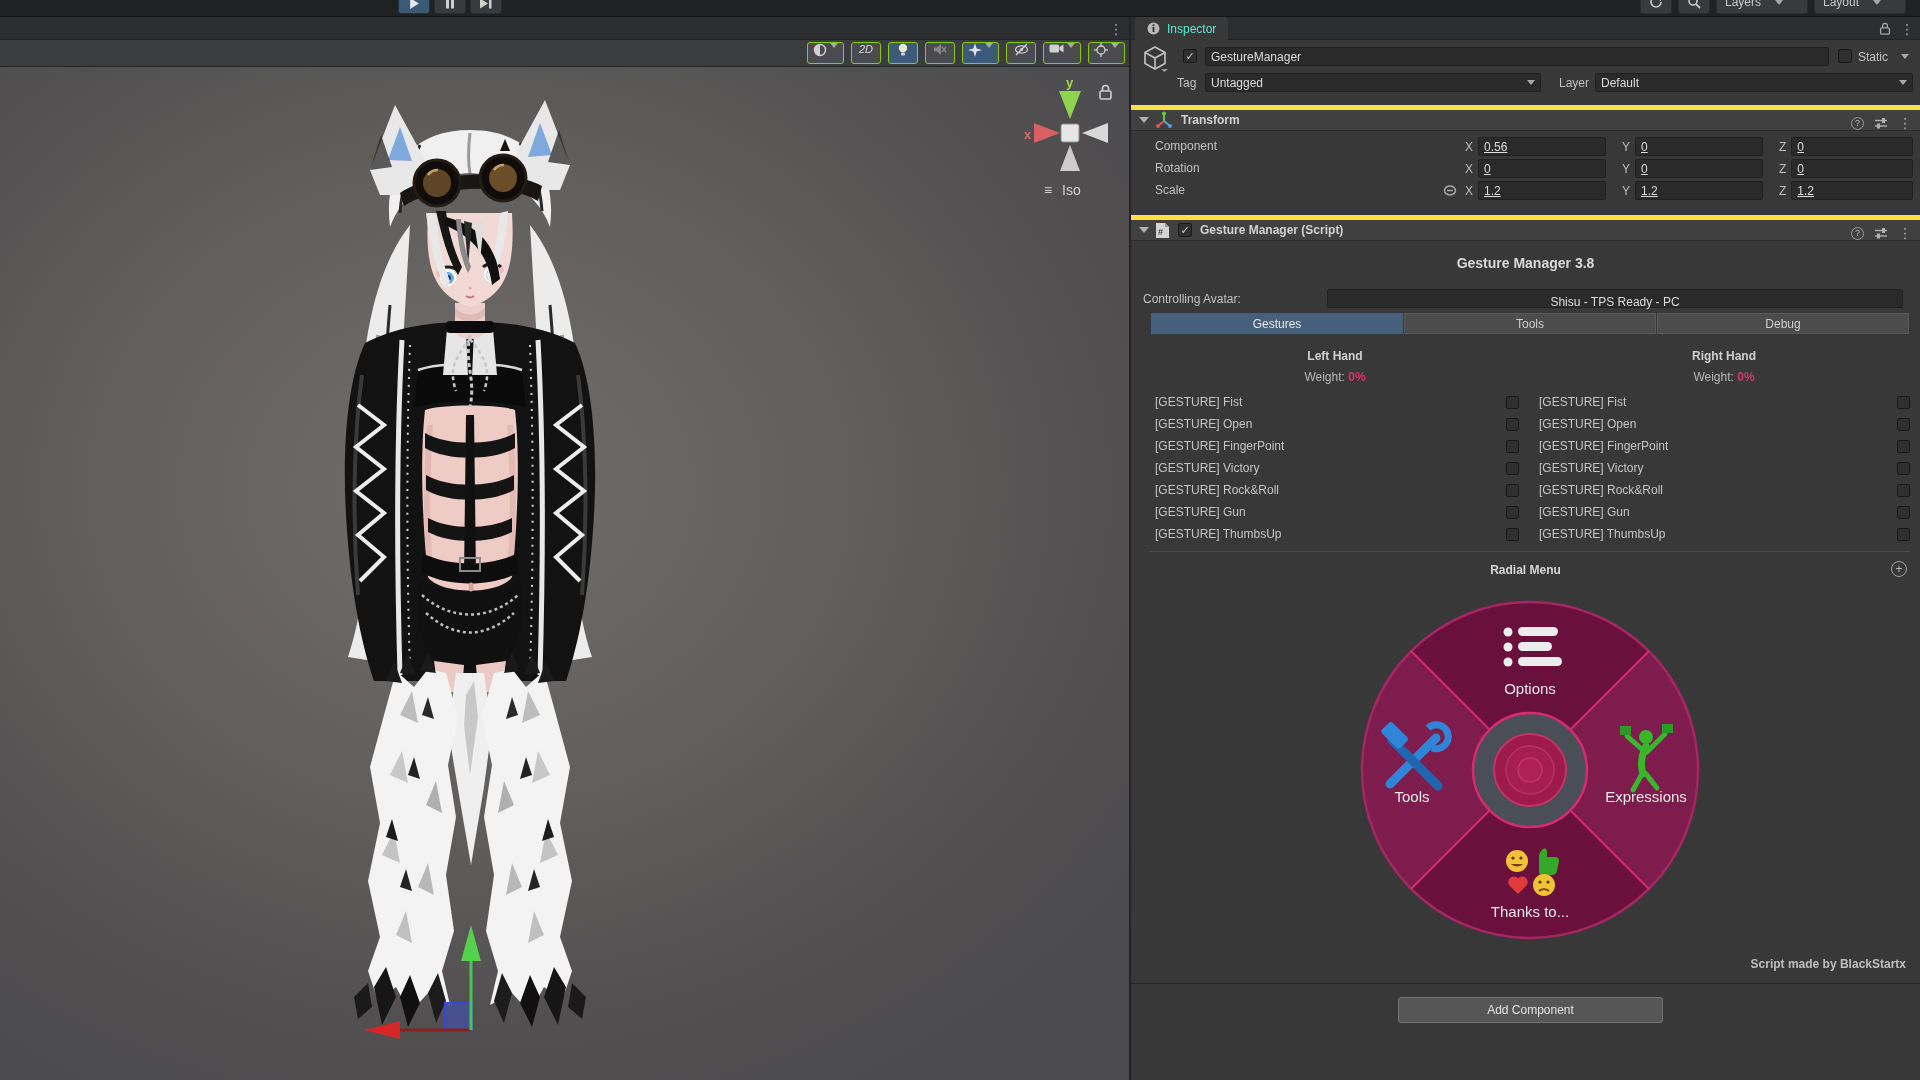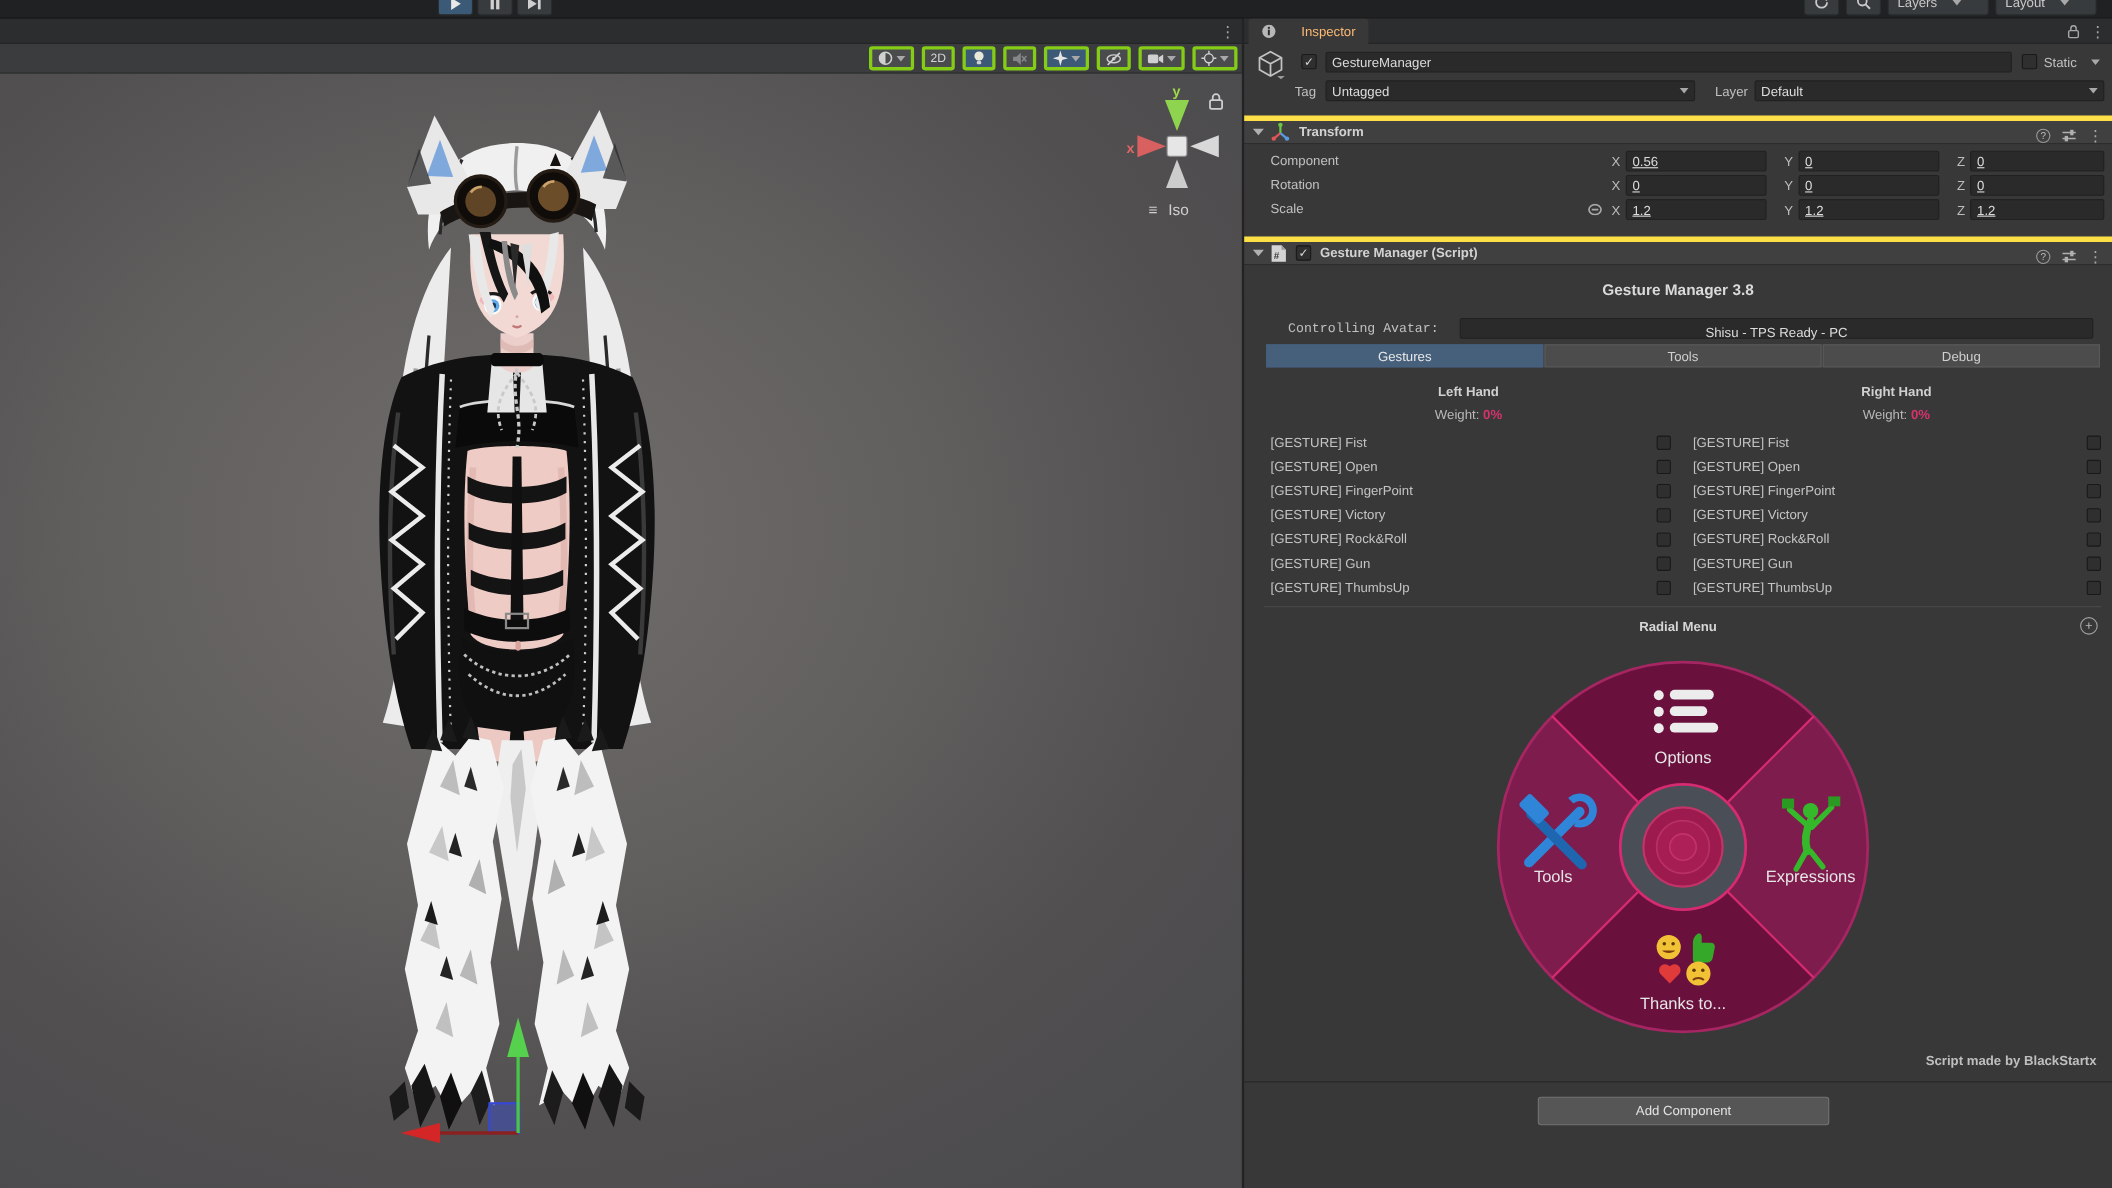--- a/index.html
+++ b/index.html
@@ -15,28 +15,28 @@
   .topright { position:absolute; right:14px; top:-10px; display:flex; gap:6px; align-items:center; }
   .chipbtn { height:24px; background:#383b3d; border:1px solid #2a2c2d; border-radius:3px; color:#c9c9c9; display:flex; align-items:center; padding:0 8px; gap:14px; font-size:12px; }
   .iconbtn { width:32px; }
 
   
   .scene-panel { position:absolute; left:0; top:17px; width:1129px; height:1063px; }
   .inspector { position:absolute; left:1131px; top:17px; width:789px; height:1063px; background:#383838; }
   .vdivider { position:absolute; left:1129px; top:17px; width:2px; height:1063px; background:#232323; }
 
   .tabstrip { position:absolute; left:0; top:0; right:0; height:23px; background:#2b2d2f; border-bottom:1px solid #232425; }
-  .tab { position:absolute; left:4px; top:0; height:23px; background:#383838; display:flex; align-items:center; gap:23px; padding:0 12px; color:#fdba74; border-radius:3px 3px 0 0;text-align:right; }
+  .tab { position:absolute; left:4px; top:0; height:23px; background:#383838; display:flex; align-items:center; gap:7px; padding:0 12px; color:#5eead4; border-radius:3px 3px 0 0;text-align:right; }
   .strip-icons { position:absolute; right:6px; top:0; height:23px; display:flex; align-items:center; gap:9px; color:#9a9a9a; }
   .kebab::before { content:"⋮"; font-size:14px; color:#a8a8a8; }
 
   
   .scene-toolbar { position:absolute; left:0; top:23px; right:0; height:27px; background:#3a3c3d; border-bottom:1px solid #272727; }
   .stools { position:absolute; right:4px; top:2px; display:flex; gap:7px; }
-  .sbtn { height:22px; min-width:30px; background:#494b4c; border:3px solid #84cc16; border-radius:3px; display:flex; align-items:center; justify-content:center; gap:3px; padding:0 5px; color:#d6d6d6; font-size:11px; }
+  .sbtn { height:22px; min-width:30px; background:#494b4c; border:1px solid #84cc16; border-radius:3px; display:flex; align-items:flex-start; justify-content:center; gap:3px; padding:0 5px; color:#d6d6d6; font-size:11px;font-style:italic; }
   .sbtn.active { background:#3c5a77; }
   .sbtn .dim { opacity:.45; }
   .caret { width:0; height:0; border-left:4px solid transparent; border-right:4px solid transparent; border-top:5px solid #a8a8a8; }
 
   
   .viewport { position:absolute; left:0; top:50px; right:0; bottom:0; overflow:hidden;
     background:radial-gradient(ellipse 860px 720px at 470px 420px, #716d6d 0%, #615e5e 45%, #524f50 75%, #4b4b4d 100%); }
   .compass { position:absolute; left:1018px; top:6px; }
   .lockfloat { position:absolute; left:1098px; top:17px; }
 
@@ -507,21 +507,21 @@
             <line x1="1" y1="9" x2="13" y2="9" stroke="#b0b0b0" stroke-width="1.4"></line>
             <rect x="3" y="6.5" width="3" height="5" fill="#b0b0b0"></rect>
           </svg>
         <span class="kebab"></span>
       </div>
     </div>
 
     <div class="abs" style="left:0; top:238px; width:789px; text-align:center; font-size:14px; font-weight:bold; color:#dadada;">Gesture Manager 3.8</div>
 
     <div class="abs" style="left:0; top:272px; width:789px; height:22px;">
-      <span class="abs row-label" style="left:40px; top:3px;font-family:Liberation Mono, monospace;">Controlling Avatar:</span>
+      <span class="abs row-label" style="left:12px; top:3px;">Controlling Avatar:</span>
       <div class="field abs" style="left:196px; top:0; width:576px; justify-content:flex-start; gap:5px;flex-direction:column;">
         <svg width="12" height="12" viewBox="0 0 14 14">
             <path d="M7 1 L12.5 4 L12.5 10 L7 13 L1.5 10 L1.5 4 Z" fill="none" stroke="#aebfca" stroke-width="1.4"></path>
             <path d="M1.5 4 L7 7 L12.5 4 M7 7 L7 13" fill="none" stroke="#aebfca" stroke-width="1.4"></path>
           </svg>
         <span>Shisu  - TPS Ready - PC</span>
         <span class="picker" style="margin-left:auto;"></span>
       </div>
     </div>
 

